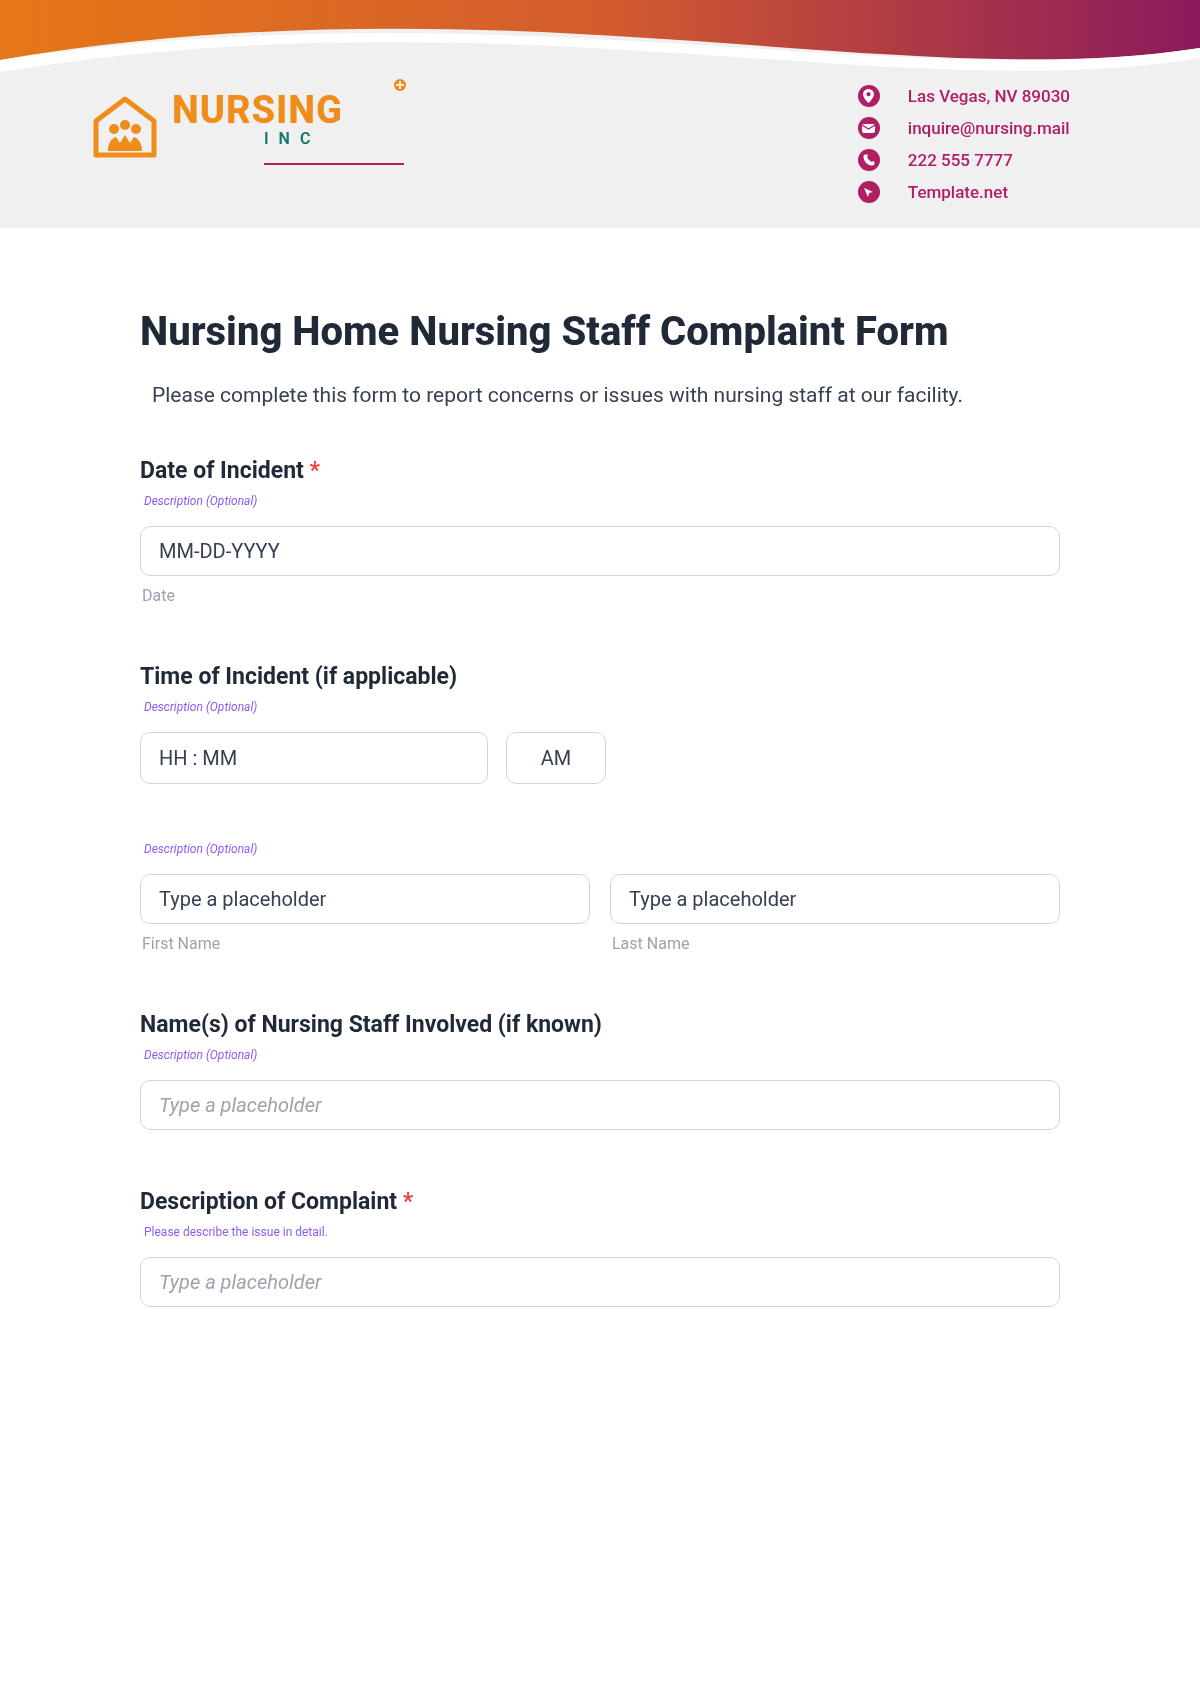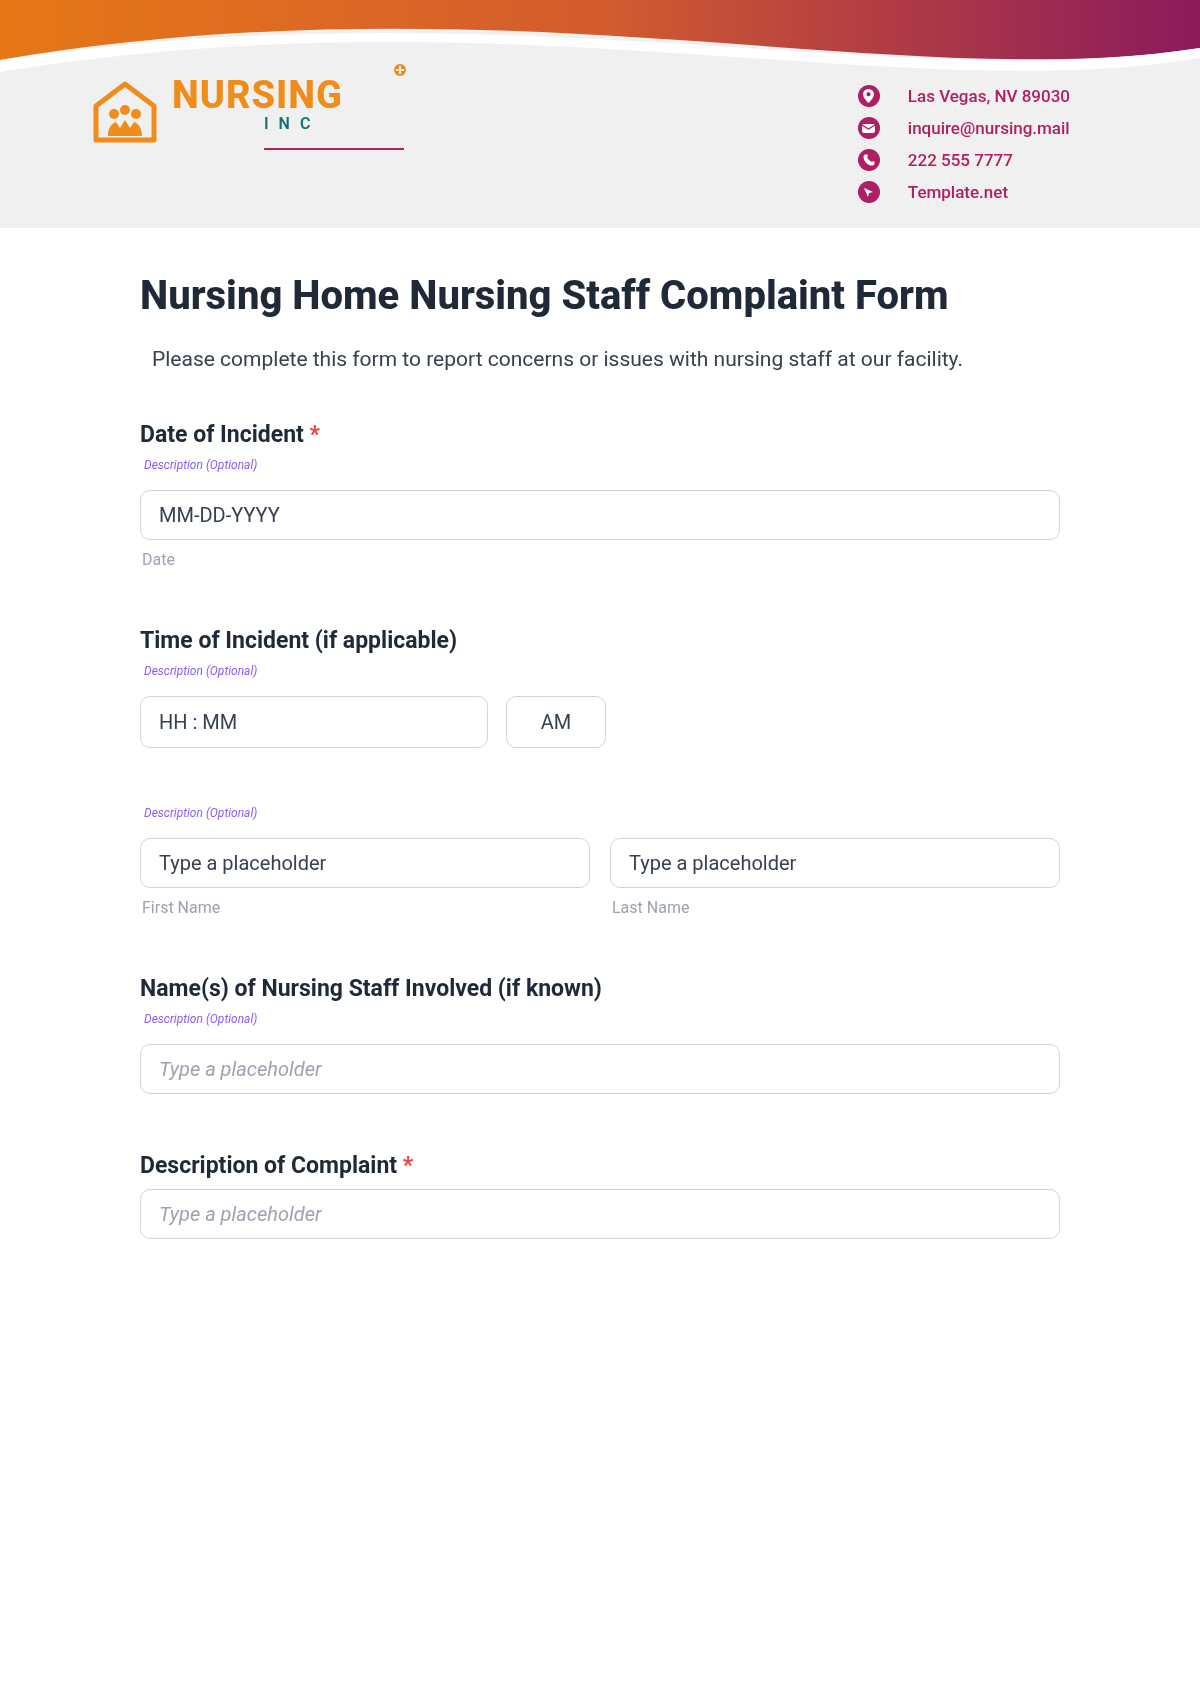--- a/index.html
+++ b/index.html
@@ -17,21 +17,21 @@
 }
 .header-swoosh {
   position: absolute;
   top: 0; left: 0; right: 0;
   width: 100%;
   height: 100px;
 }
 .logo-block {
   position: absolute;
   left: 90px;
-  top: 76px;
+  top: 91px;
   display: flex;
   align-items: center;
   gap: 12px;
 }
 .logo-house {
   width: 70px; height: 70px;
 }
 .logo-text {
   display: flex;
   flex-direction: column;
@@ -90,21 +90,21 @@
   background: #B01E63;
   border-radius: 50%;
   display: flex;
   align-items: center;
   justify-content: center;
   color: #fff;
   font-size: 12px;
   flex-shrink: 0;
 }
 .form-area {
-  padding: 44px 140px 40px 140px;
+  padding: 80px 140px 40px 140px;
 }
 .form-title {
   font-size: 40px;
   font-weight: 800;
   color: #1f2937;
   margin-bottom: 28px;
 }
 .form-intro {
   font-size: 21px;
   color: #374151;
@@ -287,16 +287,17 @@
   <div class="field-group">
     <div class="field-label">Name(s) of Nursing Staff Involved (if known)</div>
     <div class="field-desc">Description (Optional)</div>
     <input type="text" class="text-input" placeholder="Type a placeholder" style="">
   </div>
 
   <div class="field-group">
     <div class="field-label">
       <span>Description of Complaint</span> <span class="required">*</span>
     </div>
+    <div class="field-desc no-italic">Please describe the issue in detail.</div>
     <input type="text" class="text-input" placeholder="Type a placeholder" style="">
   </div>
 
 </div>
 
 </body></html>

